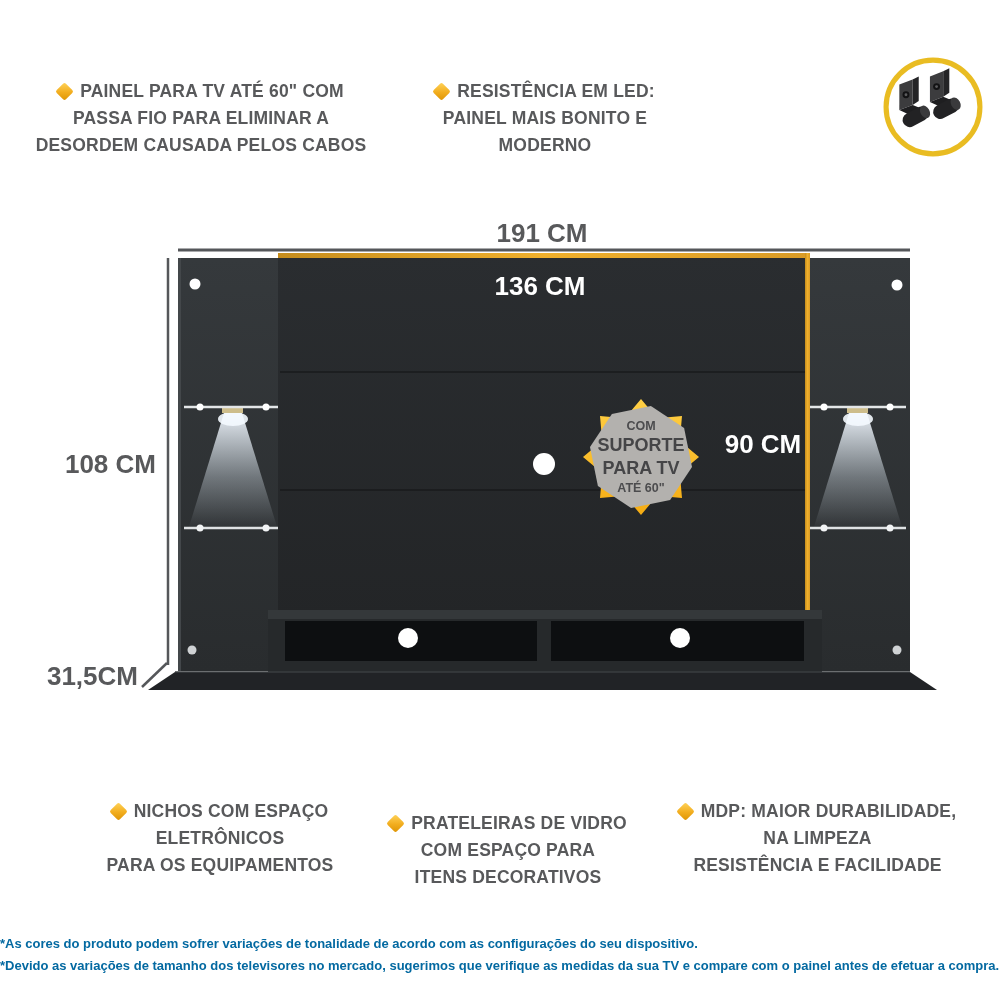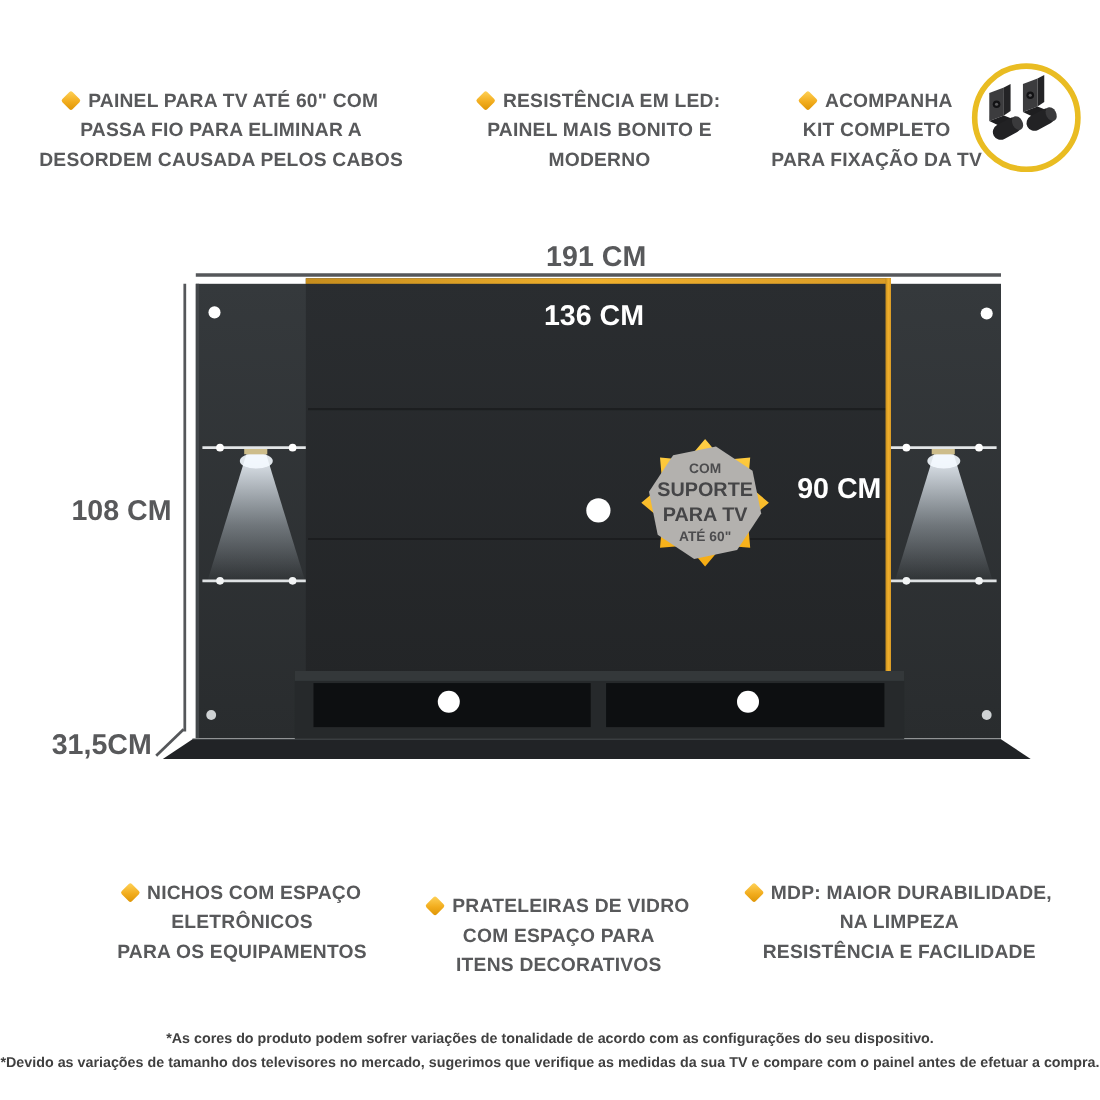--- a/index.html
+++ b/index.html
@@ -4,22 +4,22 @@
 <style>
   html,body{margin:0;padding:0;background:#ffffff;}
   .stage{position:relative;width:1000px;height:1000px;background:#ffffff;overflow:hidden;
          font-family:"Liberation Sans",sans-serif;color:#58595b;}
   .feature{position:absolute;text-align:center;font-weight:700;font-size:17.5px;
            line-height:27px;color:#58595b;letter-spacing:.2px;}
   .feature .l1{display:flex;justify-content:center;align-items:center;gap:9px;}
   .diamond{width:13px;height:13px;flex:none;display:inline-block;border-radius:2px;
            background:linear-gradient(135deg,#ffd35a,#f2ad1e 55%,#dd9404);transform:rotate(45deg);}
   .kit-icon{position:absolute;left:876px;top:56px;width:114px;height:102px;}
-  .footer{position:absolute;left:0;top:933px;width:1000px;text-align:center;
-          font-size:13px;font-weight:700;color:#404040;line-height:22px;}
+  .footer{position:absolute;left:0;top:933px;width:1000px;
+          font-size:13px;font-weight:700;color:#0369a1;line-height:22px;}
   .footer p{margin:0;}
   svg text{font-family:"Liberation Sans",sans-serif;font-weight:700;}
   .diagram{position:absolute;left:0;top:195px;}
 </style>
 </head>
 <body>
 
 <div class="stage">
 
   <div class="feature" style="left:15px;top:78px;width:372px;">
@@ -33,28 +33,20 @@
 
   <div class="feature" style="left:402px;top:78px;width:286px;">
     <div class="l1">
       <span class="diamond"></span>
       <span>RESISTÊNCIA EM LED:</span>
     </div>
     <div>PAINEL MAIS BONITO E</div>
     <div>MODERNO</div>
   </div>
 
-  <div class="feature" style="left:678px;top:78px;width:238px;">
-    <div class="l1">
-      <span class="diamond"></span>
-      <span>ACOMPANHA</span>
-    </div>
-    <div>KIT COMPLETO</div>
-    <div>PARA FIXAÇÃO DA TV</div>
-  </div>
 
   <svg class="kit-icon" viewBox="0 0 110 100">
     <circle cx="55" cy="50" r="46" fill="#ffffff" stroke="#e9bc22" stroke-width="5"></circle>
     <g transform="translate(22,20)">
       <polygon points="0,8 13,3 13,28 0,33" fill="#3c3c3e"></polygon>
       <polygon points="13,3 19,0 19,24 13,28" fill="#242426"></polygon>
       <polygon points="0,33 13,28 28,34 15,40" fill="#1e1e20"></polygon>
       <circle cx="6.5" cy="18" r="3.4" fill="#121214"></circle>
       <circle cx="6.5" cy="18" r="1.4" fill="#5c5c5e"></circle>
     </g>

